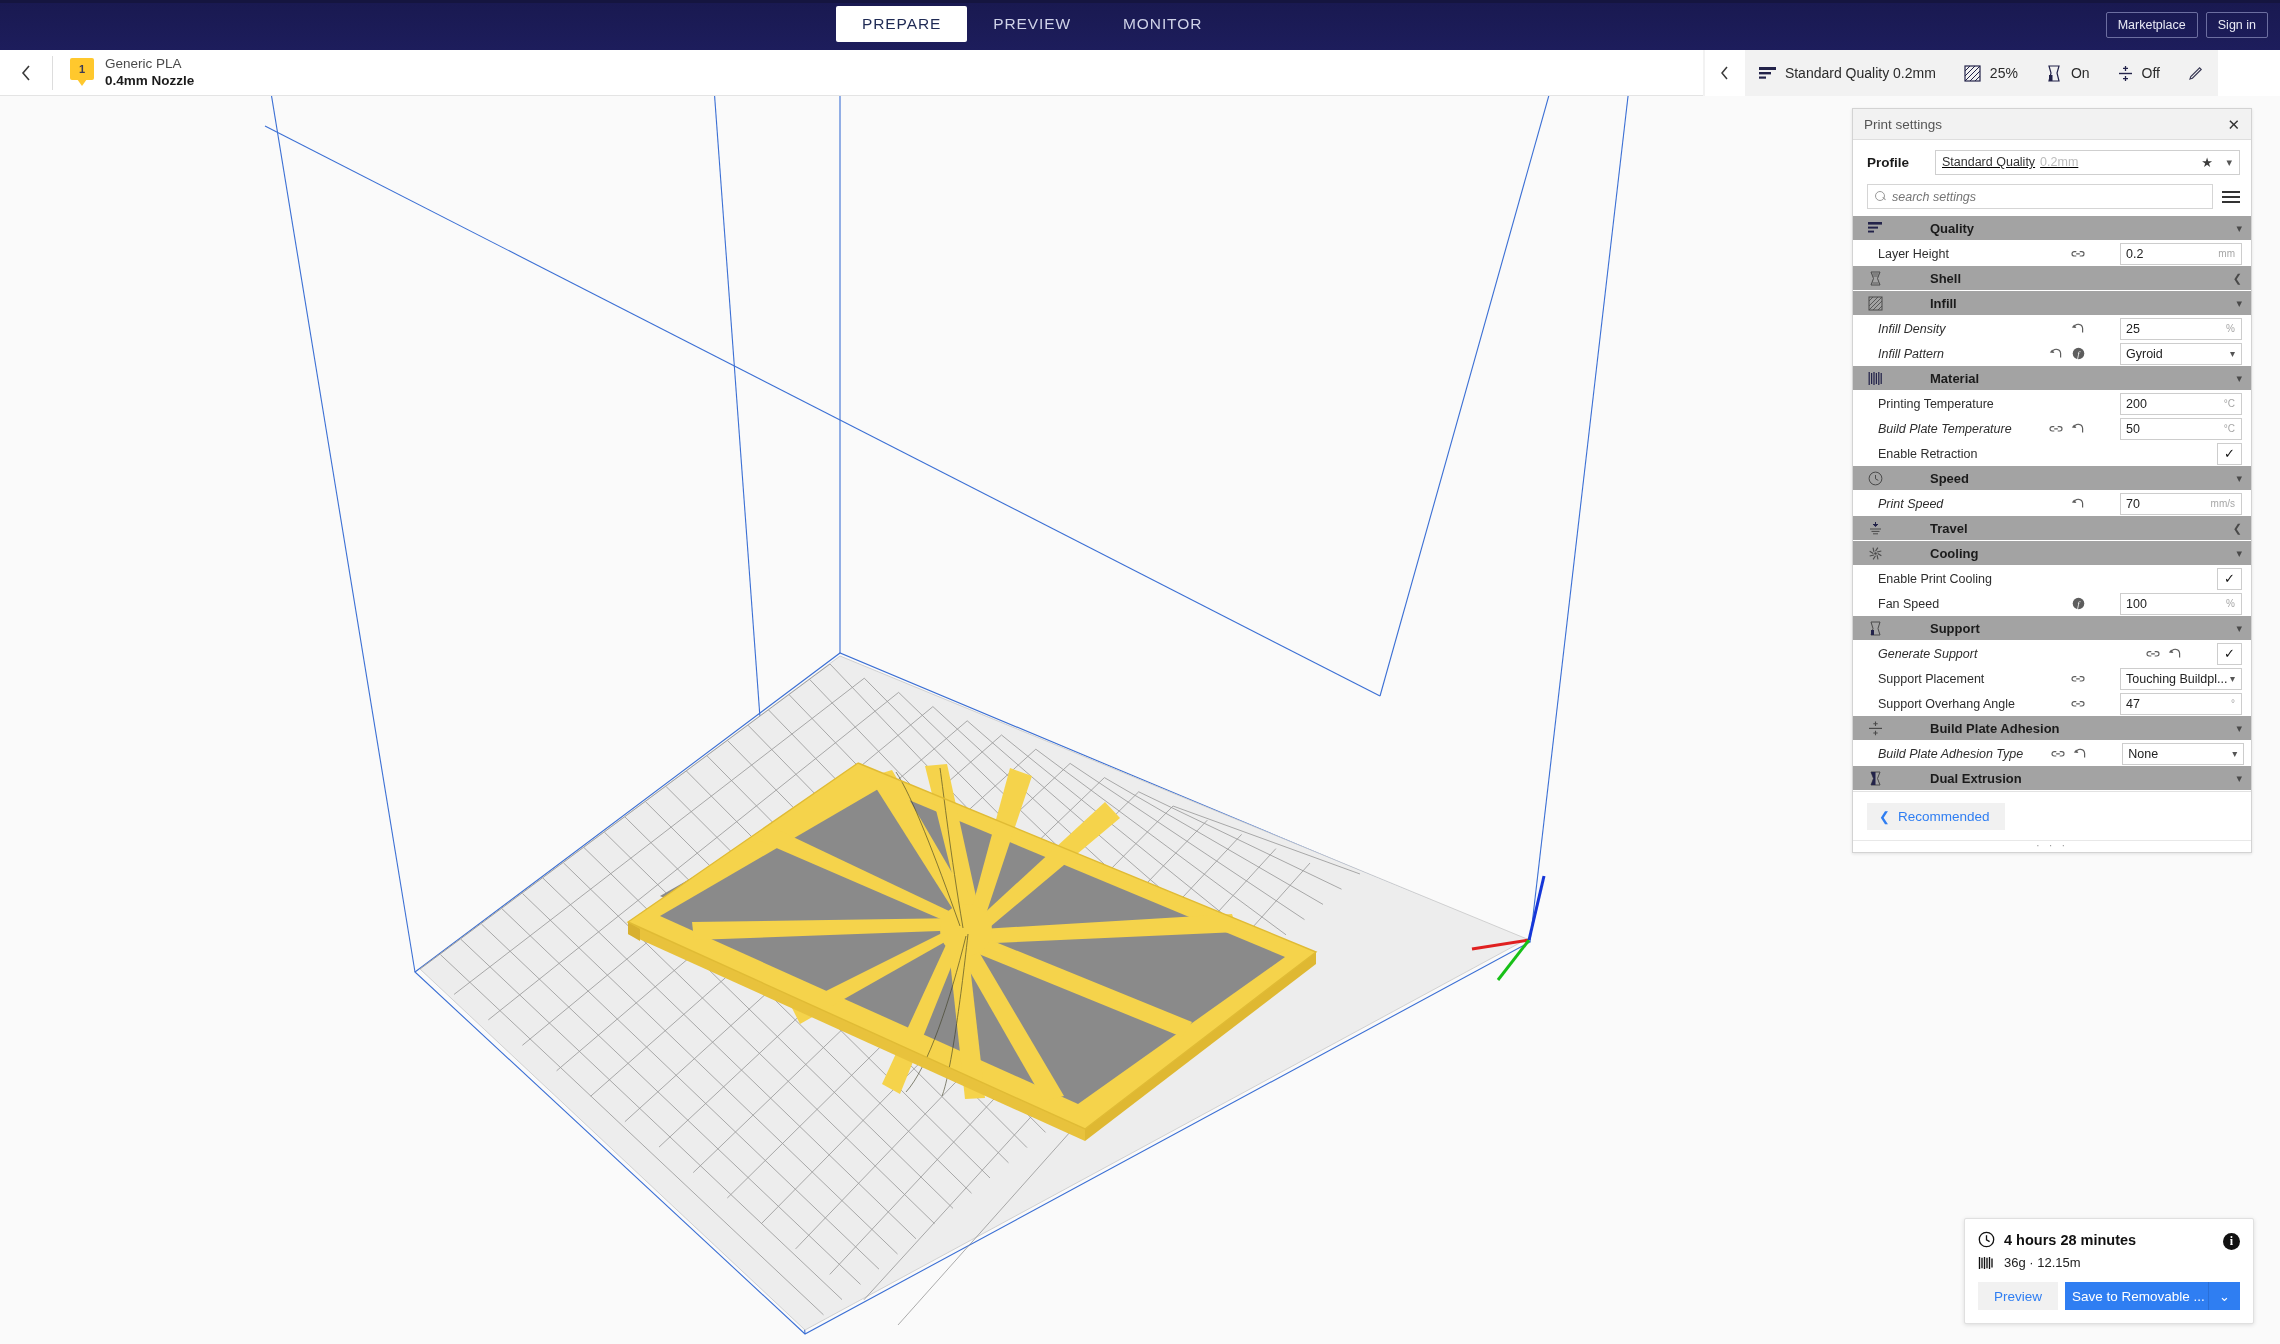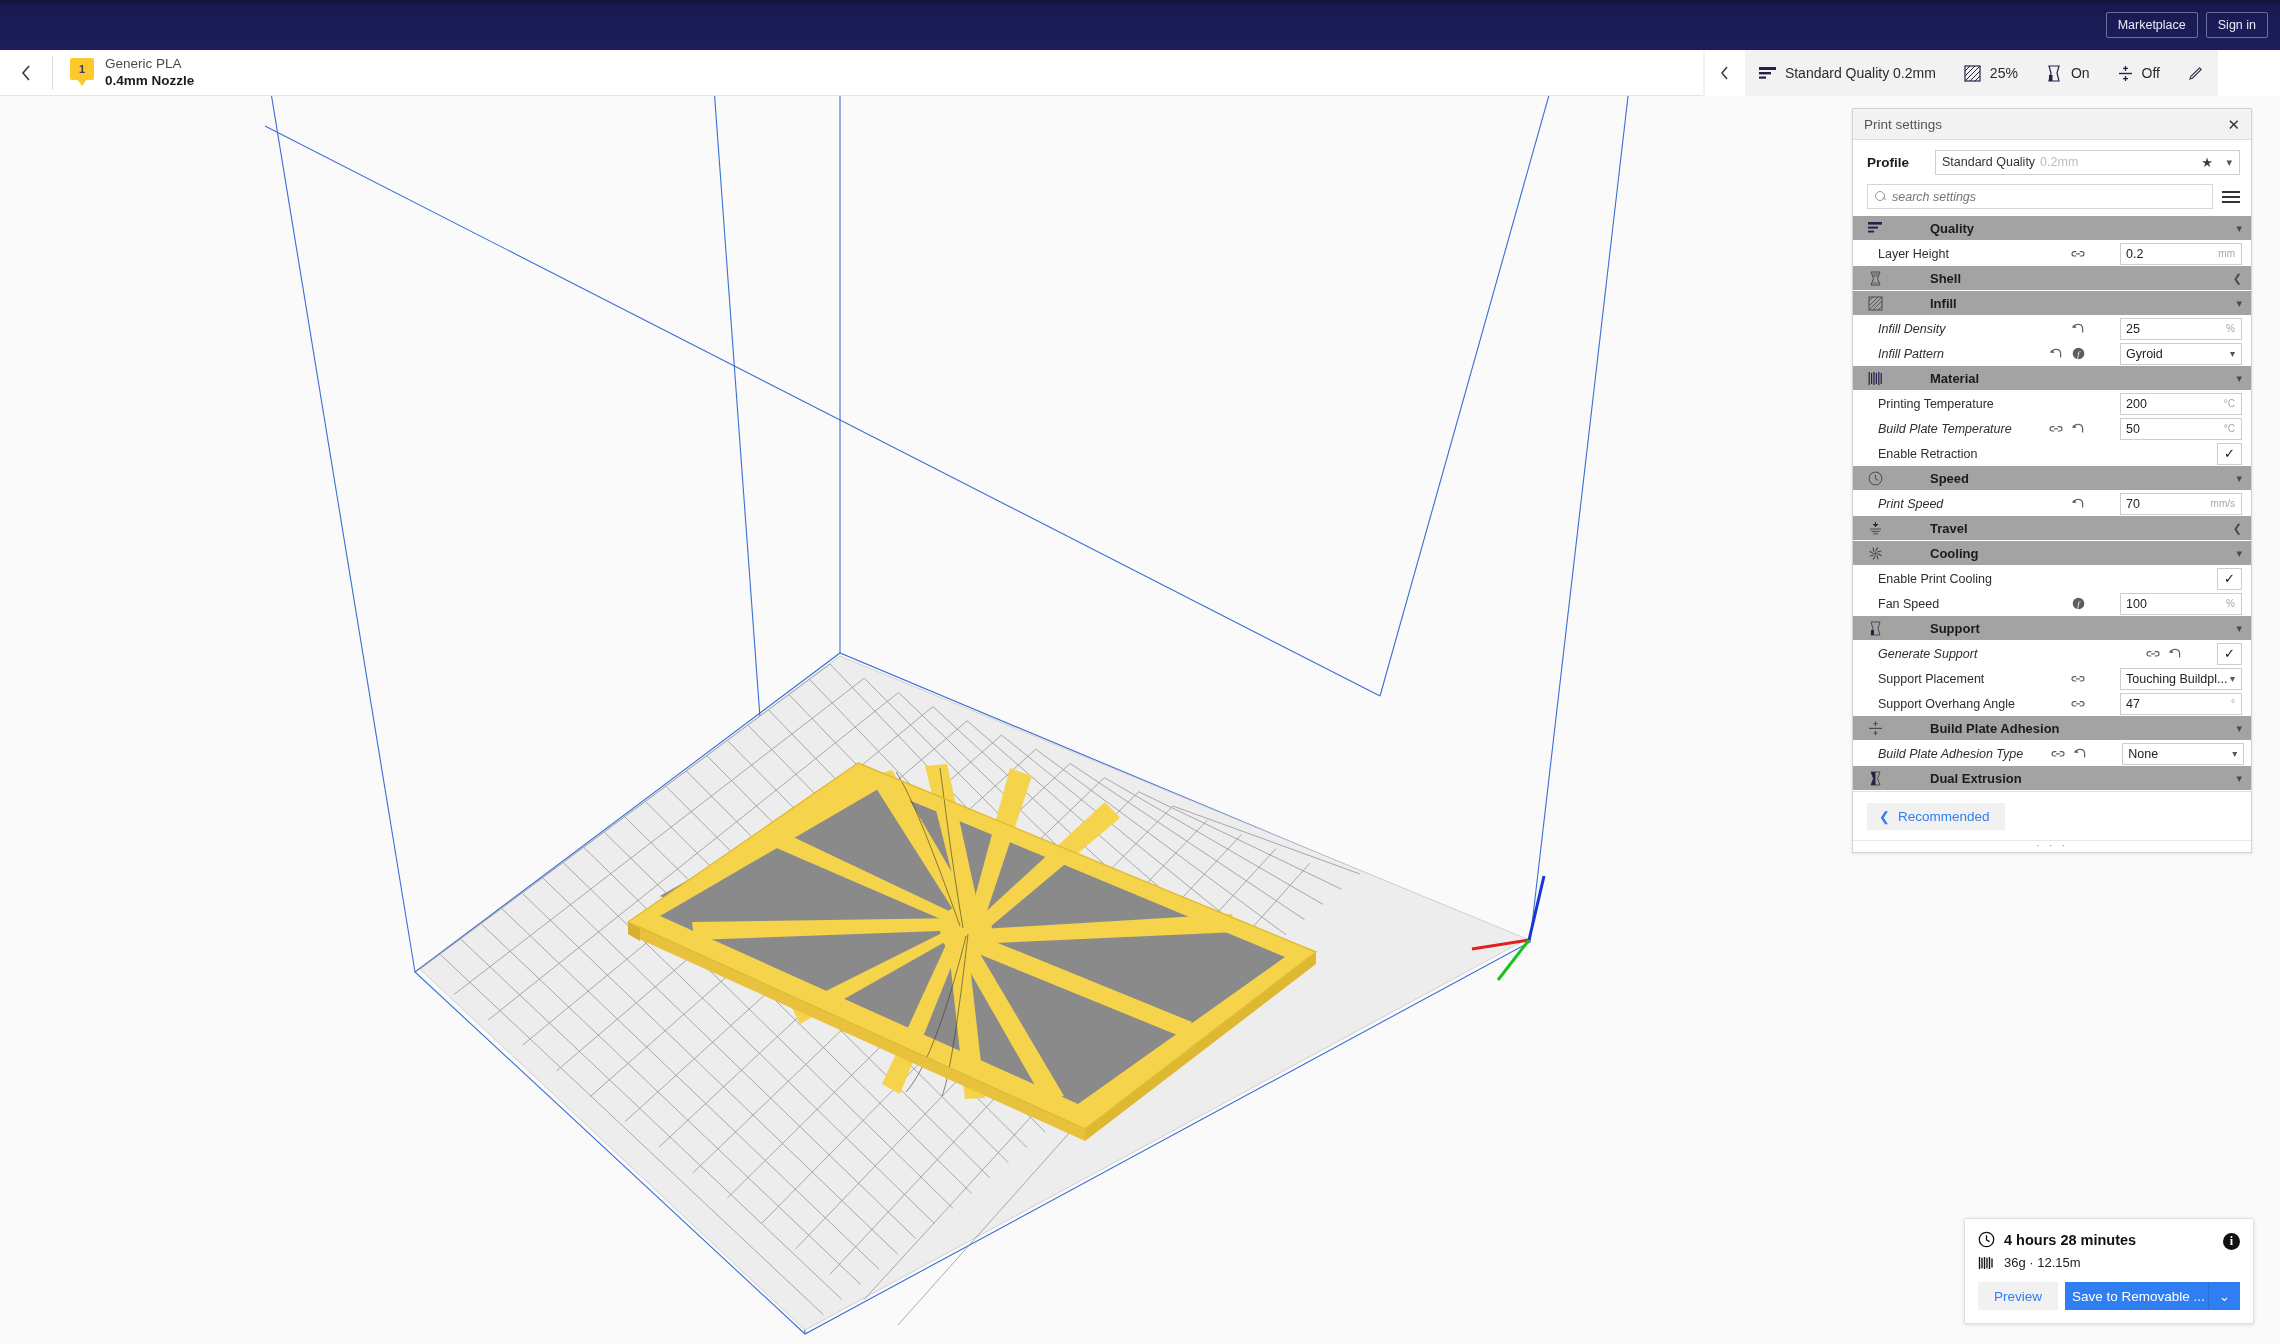--- a/index.html
+++ b/index.html
@@ -97,21 +97,21 @@
     height:31px; background:#f2f2f2; border-bottom:1px solid #dedede;
     display:flex; align-items:center; justify-content:space-between; padding:0 11px;
   }
   .panel-head .title { font-size:13.5px; color:#555; }
   .panel-head .x { font-size:15px; color:#333; cursor:pointer; line-height:1; }
 
   .profile-row { display:flex; align-items:center; height:44px; padding:0 11px 0 14px; }
   .profile-row .plabel { font-size:13.5px; color:#1b1b1b; font-weight:700; width:68px; }
   .profile-box {
     flex:1; height:25px; border:1px solid #cfcfcf; background:#fff;
-    display:flex; align-items:center; padding:0 6px; position:relative; cursor:pointer;
+    display:flex; align-items:center; padding:0 6px; position:relative; cursor:pointer;text-decoration:underline;
   }
   .profile-box .pname { font-size:12.5px; color:#333; }
   .profile-box .psub { font-size:12.5px; color:#bdbdbd; margin-left:5px; }
   .profile-box .pstar { position:absolute; right:26px; font-size:13px; color:#3b3b3b; }
   .profile-box .pchev { position:absolute; right:7px; font-size:11px; color:#555; }
 
   .search-row { display:flex; align-items:center; gap:9px; padding:0 11px 7px 14px; }
   .search-box {
     flex:1; height:25px; border:1px solid #d5d5d5; background:#fff;
     display:flex; align-items:center; gap:6px; padding:0 7px;
@@ -208,20 +208,25 @@
                     display:flex; align-items:center; justify-content:center; font-size:13px; }
 </style>
 </head>
 <body>
 
 <div id="app">
 
   <div class="topbar">
     <div class="topbar-hairline"></div>
 
+    <div class="tabs">
+      <div class="tab active">PREPARE</div>
+      <div class="tab">PREVIEW</div>
+      <div class="tab">MONITOR</div>
+    </div>
 
     <div class="topbar-right">
       <div class="tb-btn">Marketplace</div>
       <div class="tb-btn">Sign in</div>
     </div>
   </div>
 
   <div class="strip">
     <div class="collapse-left">
       <svg width="12" height="18" viewBox="0 0 12 18">

